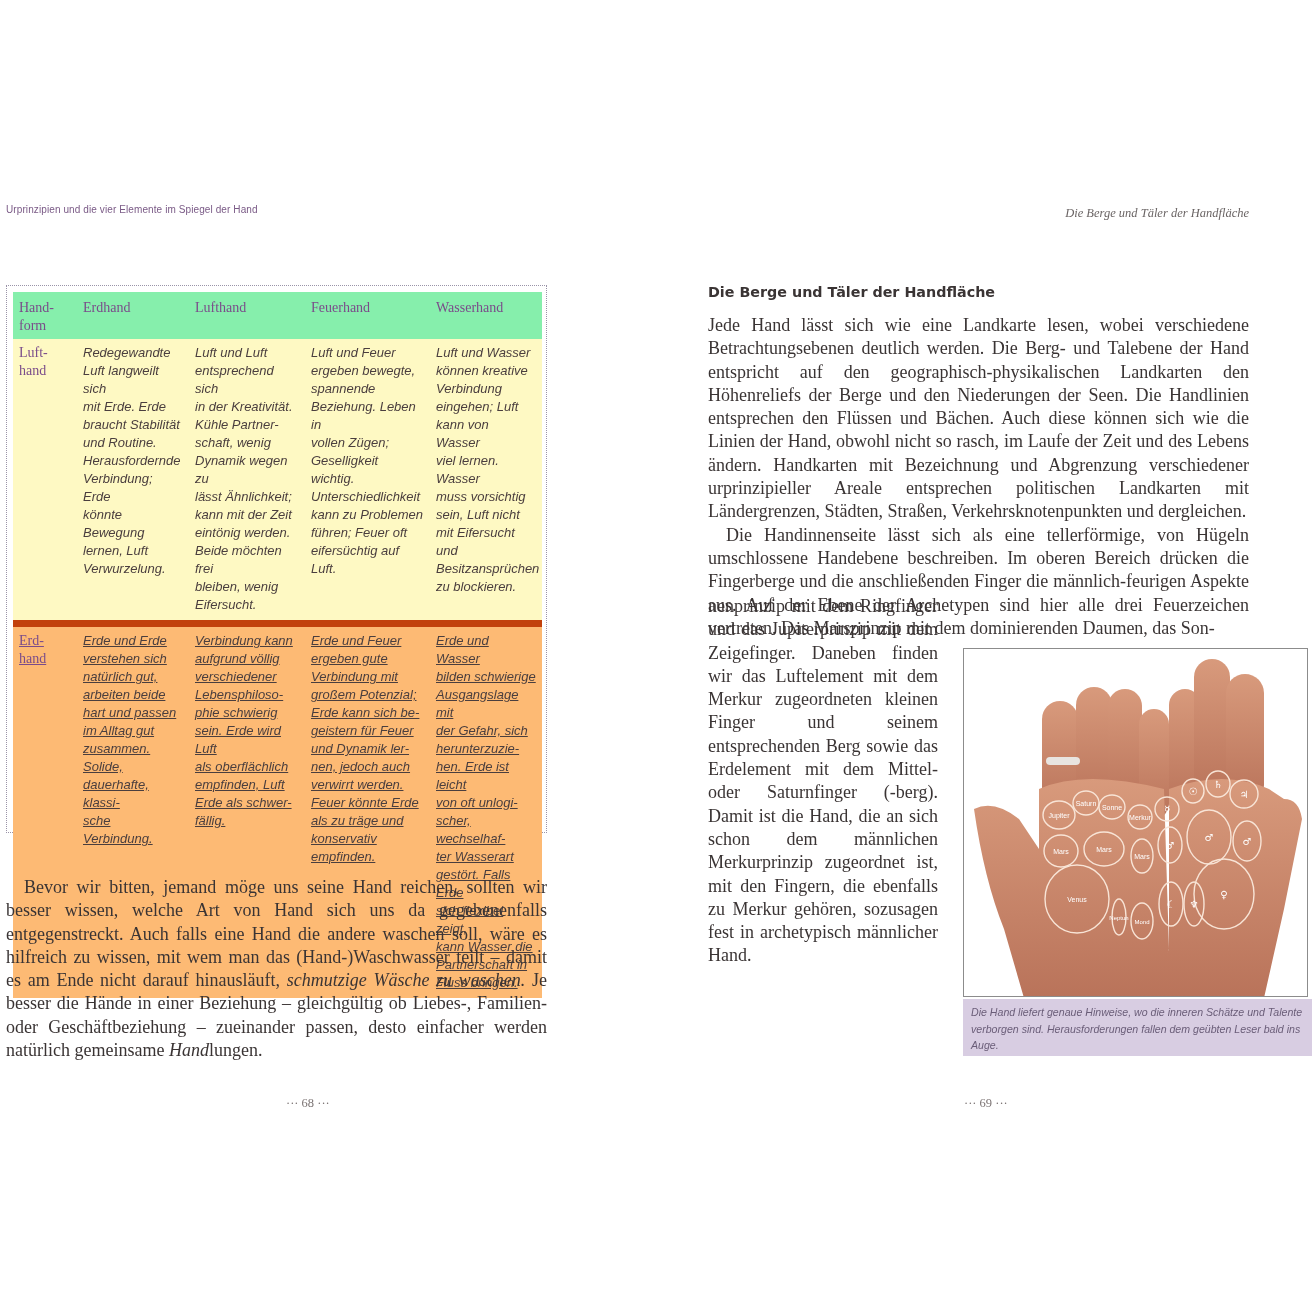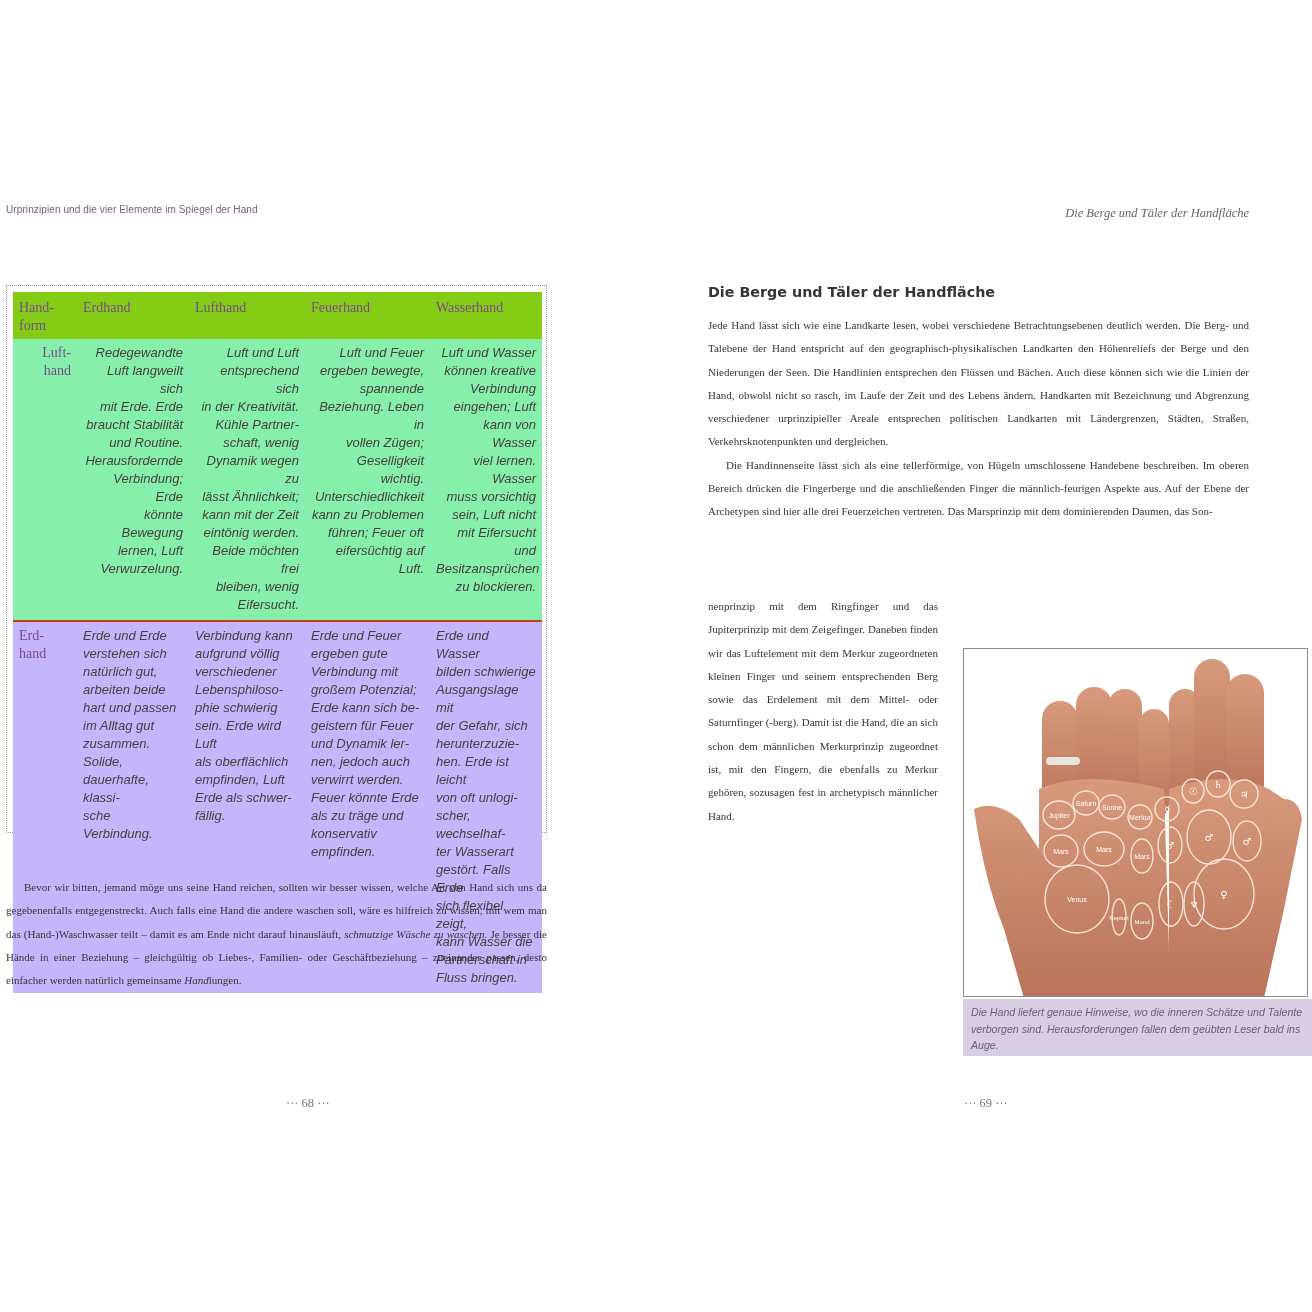--- a/index.html
+++ b/index.html
@@ -21,43 +21,43 @@
 
     
     .table-frame {
       position: absolute; left: 6px; top: 285px; width: 541px; height: 548px;
       border: 1px dotted #9a93a8; padding: 6px;
     }
     table.element-table {
       width: 100%; height: 100%; border-collapse: collapse; table-layout: fixed;
     }
     .element-table thead th {
-      background: #84cc16; color: #7a4c8a; font-family: "Liberation Serif", serif;
+      background: #86efac; color: #7a4c8a; font-family: "Liberation Serif", serif;
       font-weight: normal; font-size: 14px; text-align: left; vertical-align: top;
       padding: 7px 6px 4px 6px; line-height: 18px; height: 47px;
     }
     .element-table tbody td {
       font-family: "Liberation Sans", sans-serif; font-style: italic; font-size: 13px;
       color: #4a3e3e; line-height: 18px; vertical-align: top; padding: 5px 6px 6px 6px;
     }
     .element-table tbody td.rowhead {
       font-family: "Liberation Serif", serif; font-style: normal; font-size: 14px; color: #7a4c8a;
       line-height: 18px;
     }
-    .element-table tr.row-luft td { background: #86efac; height: 226px; text-align: right; }
-    .element-table tr.row-erd td { background: #c4b5fd; border-top: 2px solid #c2410c; }
+    .element-table tr.row-luft td { background: #fef9c3; height: 226px; }
+    .element-table tr.row-erd td { background: #fdba74; border-top: 7px solid #c2410c; text-decoration: underline; }
     .col-0 { width: 64px; }
     .col-1 { width: 112px; }
     .col-2 { width: 116px; }
     .col-3 { width: 125px; }
     .col-4 { width: 112px; }
     .cell-text { white-space: pre-line; }
 
     .body-text {
-      position: absolute; font-family: "Liberation Serif", serif; font-size: 11px;
+      position: absolute; font-family: "Liberation Serif", serif; font-size: 18px;
       line-height: 23.3px; color: #3a3434; text-align: justify;
     }
     .body-left { left: 6px; top: 876px; width: 541px; }
     .para { display: block; }
     .indent { text-indent: 18px; }
 
     .page-number {
       position: absolute; top: 1096px; font-family: "Liberation Serif", serif; font-size: 12.5px; color: #7b7373;
     }
     .page-number-left { left: 241px; margin-left: 45px; }

